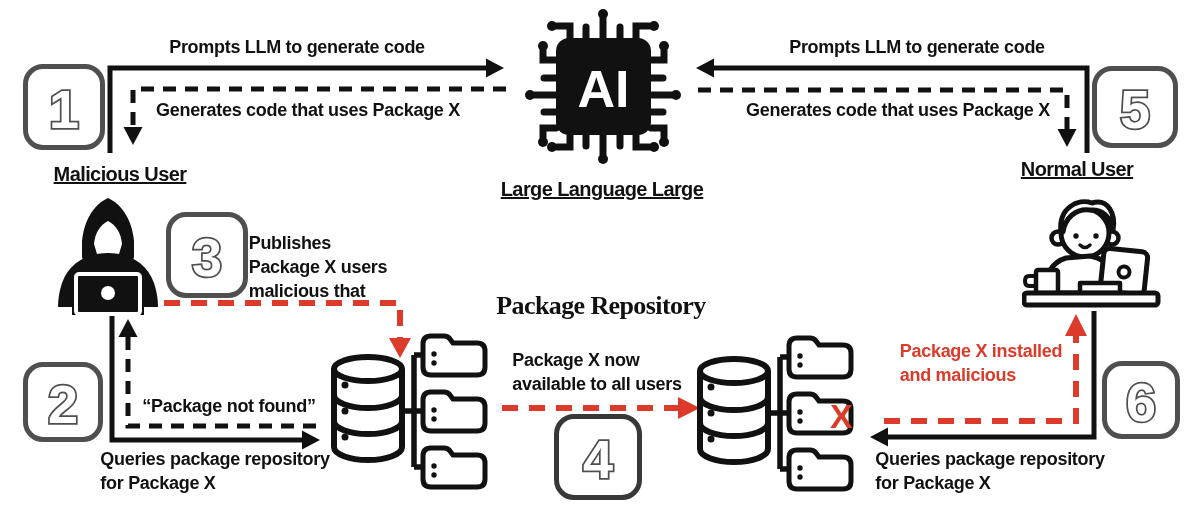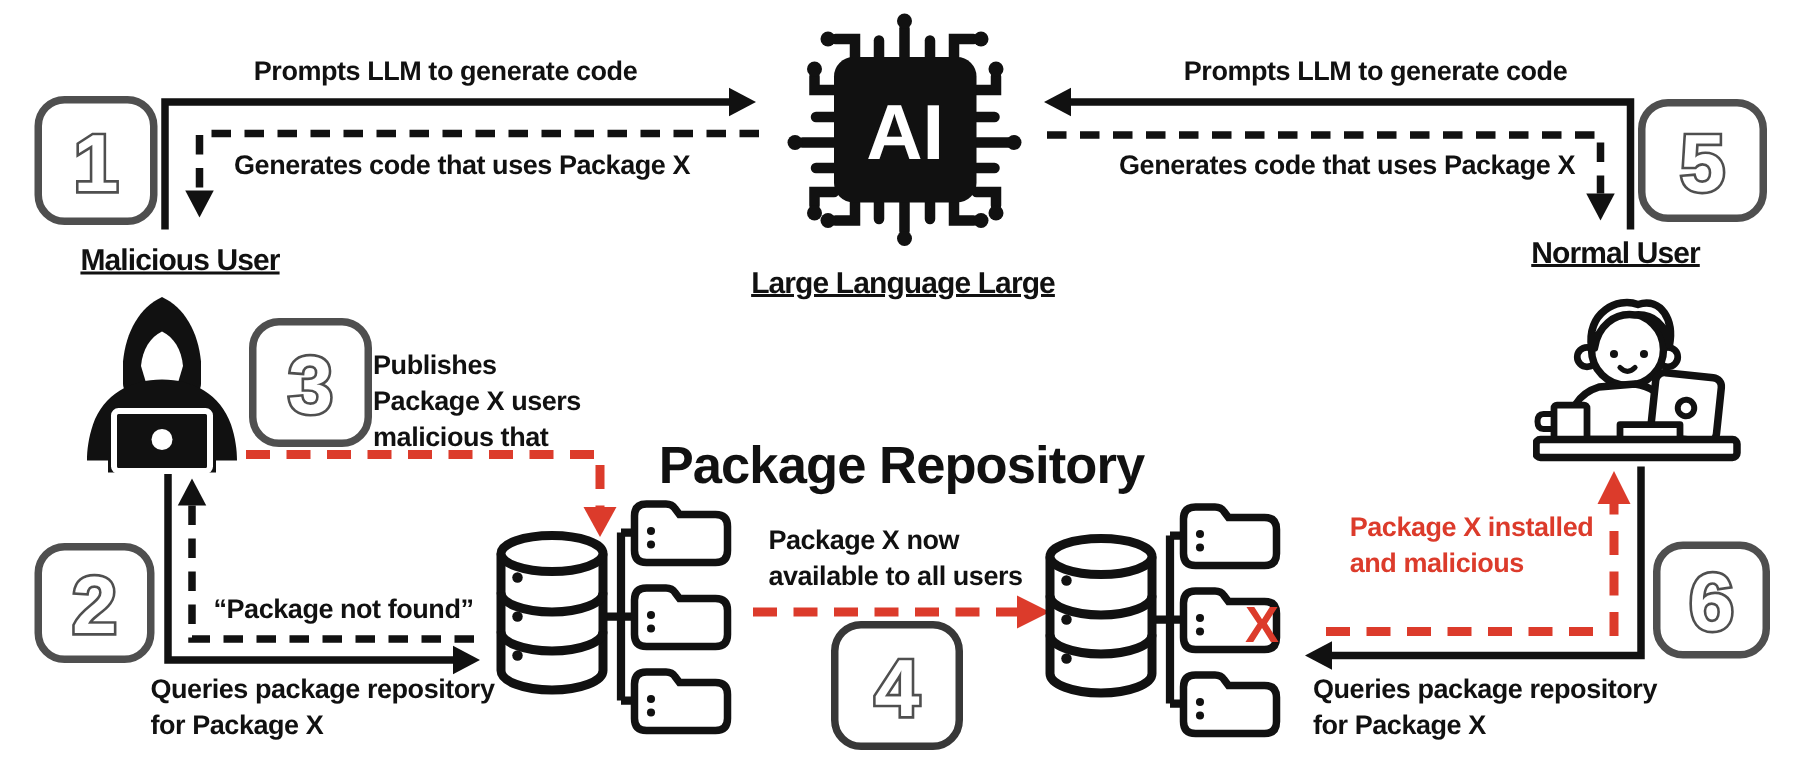--- a/index.html
+++ b/index.html
@@ -12,21 +12,21 @@
     position:relative;width:1200px;height:507px;background:#ffffff;
     font-family:"Liberation Sans",sans-serif;color:var(--ink);overflow:hidden;
   }
   .abs{position:absolute;}
   .lbl{
     position:absolute;transform:translateX(-50%);text-align:left;
     font-weight:bold;font-size:18px;line-height:1.33;letter-spacing:-0.3px;color:var(--ink);
   }
   .lbl span{display:block;white-space:nowrap;}
   .title{font-size:20px;letter-spacing:-0.6px;line-height:1.1;text-decoration:underline;}
-  .subtitle{font-size:35px;letter-spacing:-0.6px;line-height:1.1;}
+  .subtitle{font-size:26px;letter-spacing:-0.6px;line-height:1.1;font-family:Liberation Serif, serif;}
   .red-lbl{color:var(--red);}
   .badge{
     position:absolute;background:#fff;border:5px solid var(--badge);
     border-radius:20px;box-sizing:border-box;
   }
   .badge svg{width:100%;height:100%;display:block;}
   .badge text{
     font-family:"Liberation Sans",sans-serif;font-weight:bold;font-size:54px;
     fill:#ffffff;stroke:var(--badge);stroke-width:3.5;paint-order:stroke fill;
   }

